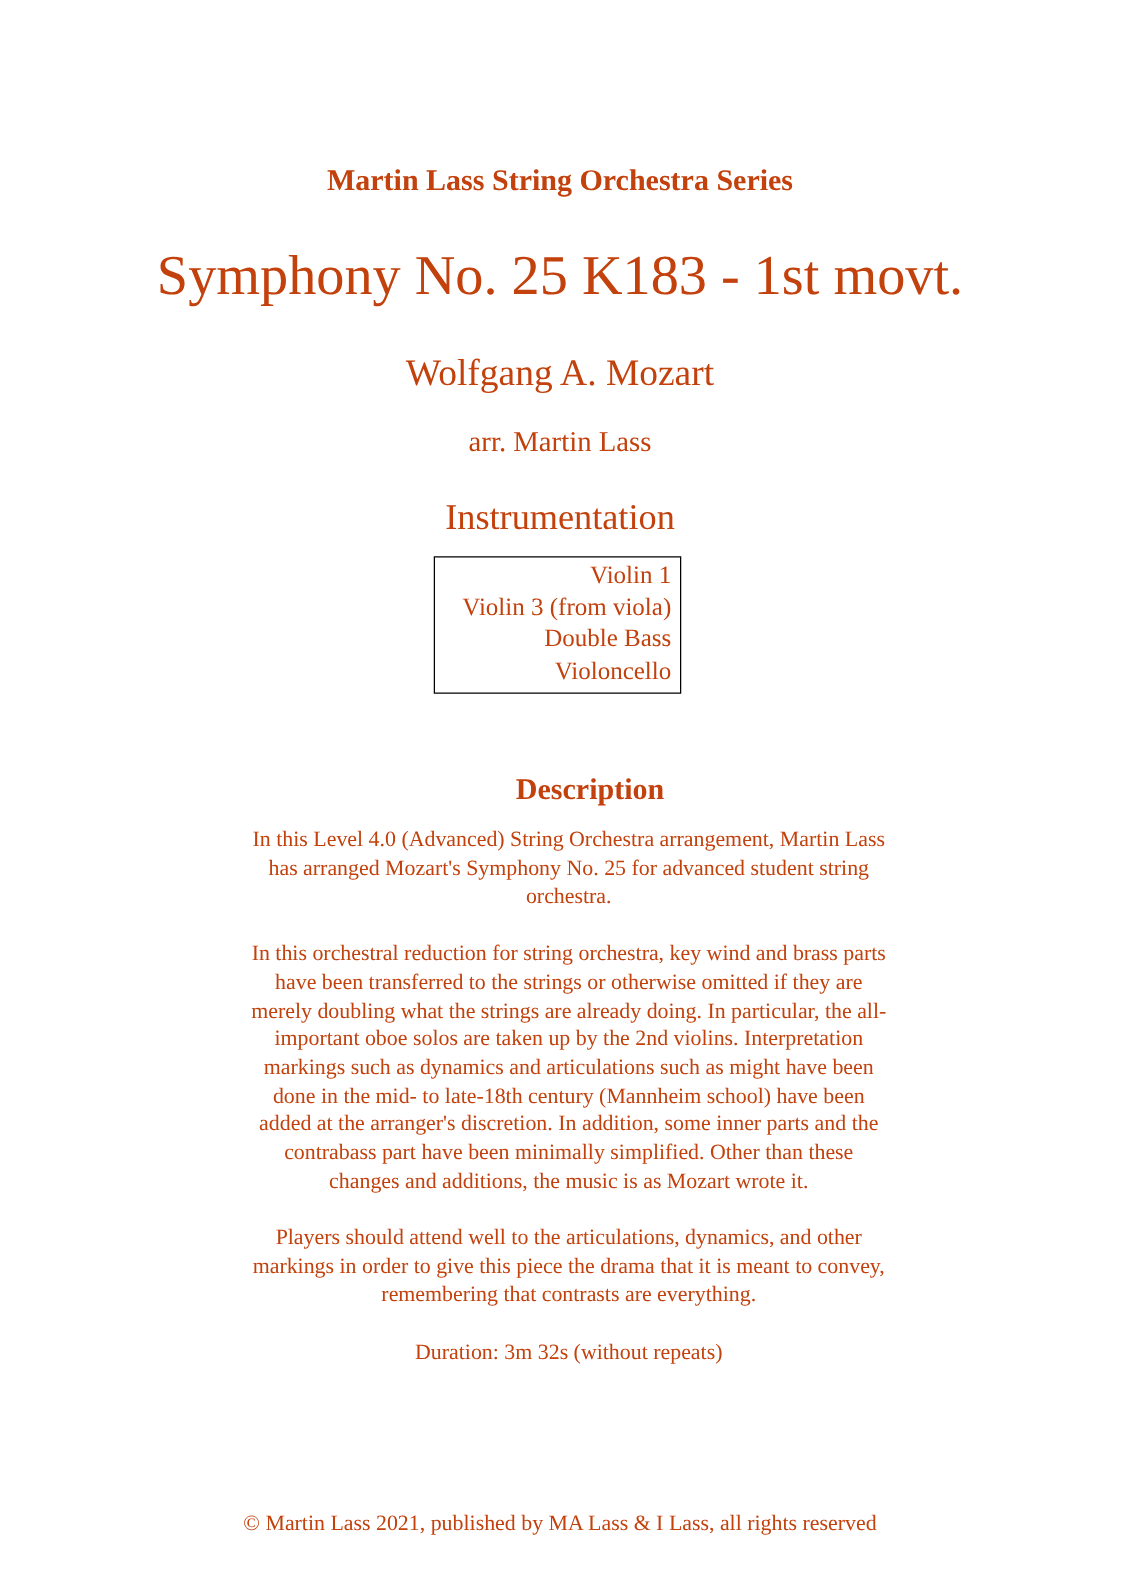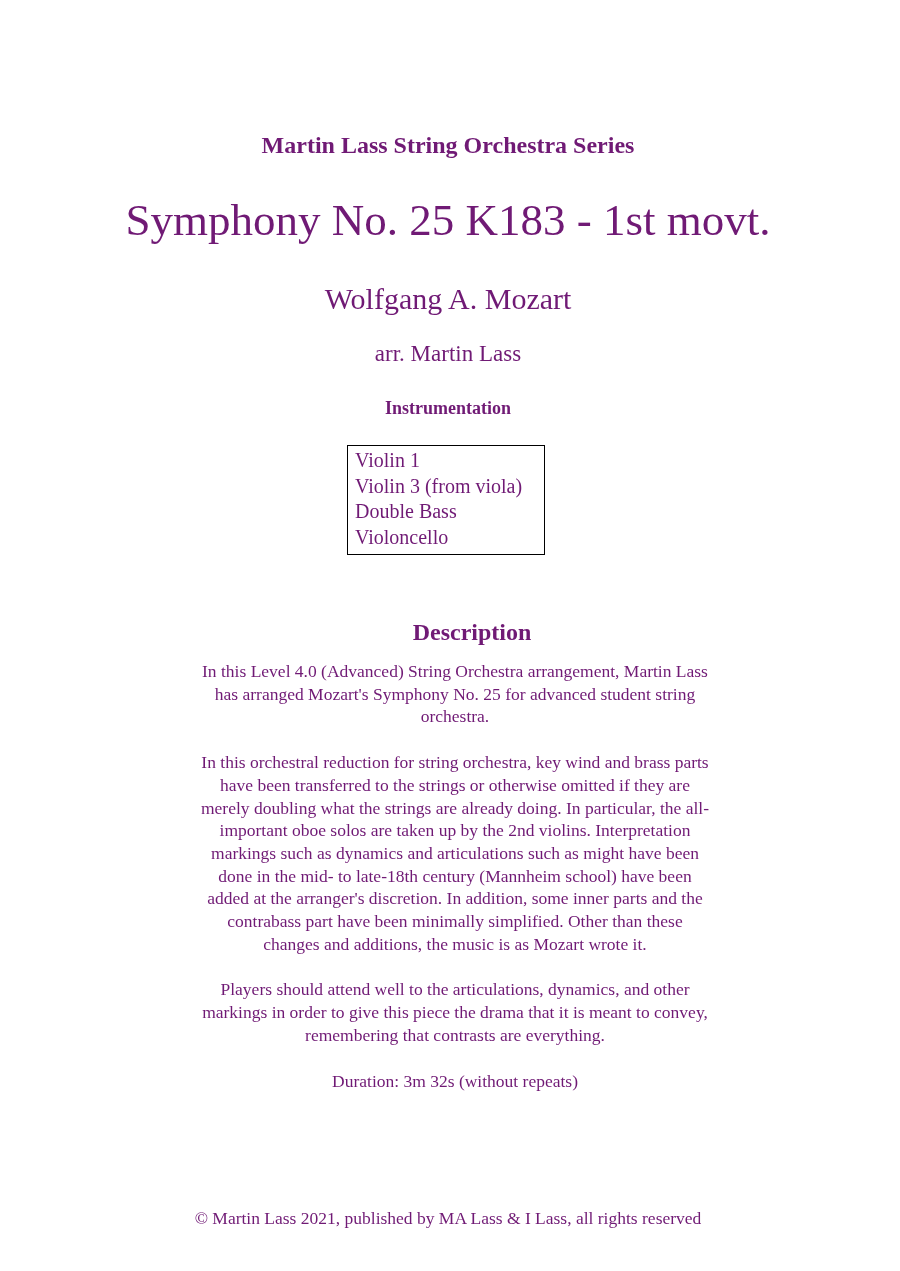--- a/index.html
+++ b/index.html
@@ -5,21 +5,21 @@
   html, body {
     margin: 0;
     padding: 0;
     background: #ffffff;
   }
   .page {
     position: relative;
     width: 896px;
     height: 1271px;
     background: #ffffff;
-    color: #701a75;
+    color: #c2410c;
     font-family: "Liberation Serif", "DejaVu Serif", serif;
     overflow: hidden;
   }
   .centered {
     position: absolute;
     left: 0;
     width: 100%;
     text-align: center;
     margin: 0;
   }
@@ -37,36 +37,37 @@
     top: 282px;
     font-size: 30px;
   }
   .arranger {
     top: 321px;
     font-size: 23px;
     margin-top: 20px;
   }
   .inst-heading {
     top: 398px;
-    font-size: 18px;
-    font-weight: bold;
+    font-size: 29px;
+    font-weight: normal;
   }
   .inst-box {
     position: absolute;
     top: 445px;
     left: 347px;
     width: 198px;
     box-sizing: border-box;
     border: 1px solid #000000;
     padding: 2px 7px 4px 7px;
   }
   .inst-item {
     font-size: 20px;
     line-height: 25.5px;
     white-space: nowrap;
+    text-align: right;
   }
   .desc-heading {
     top: 619px;
     font-size: 24px;
     font-weight: bold;
     padding-left: 24px;
   }
   .desc-body {
     position: absolute;
     top: 660px;

